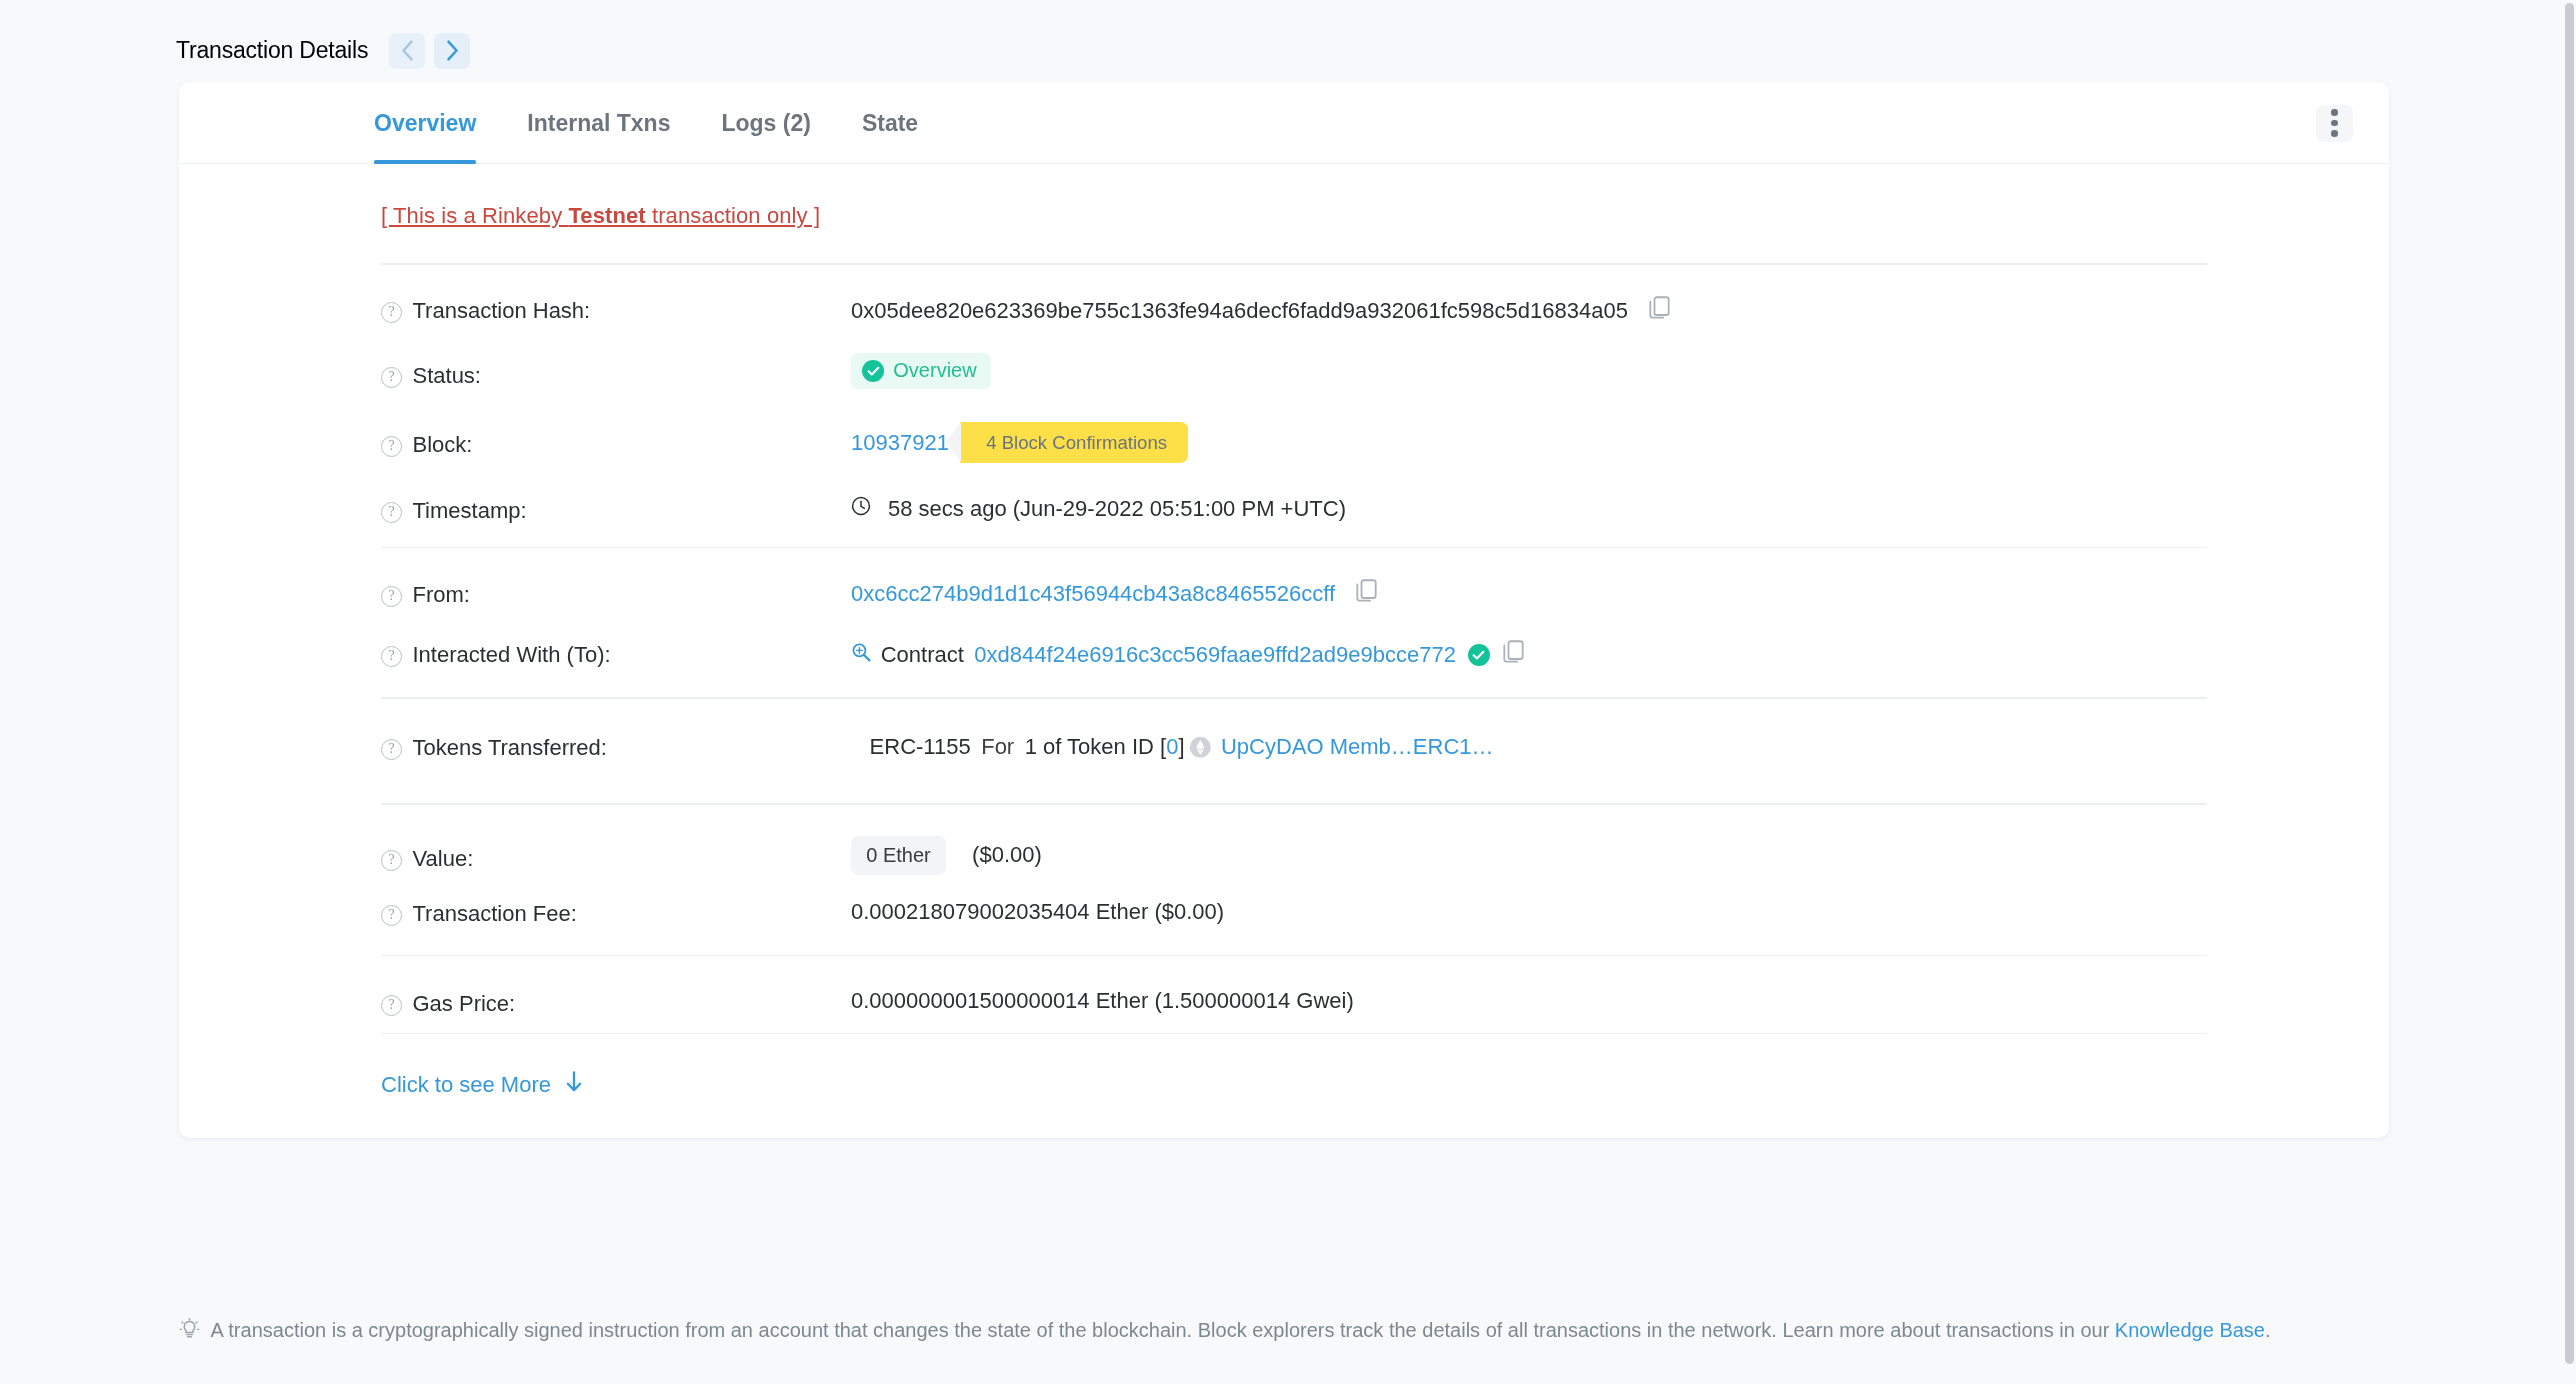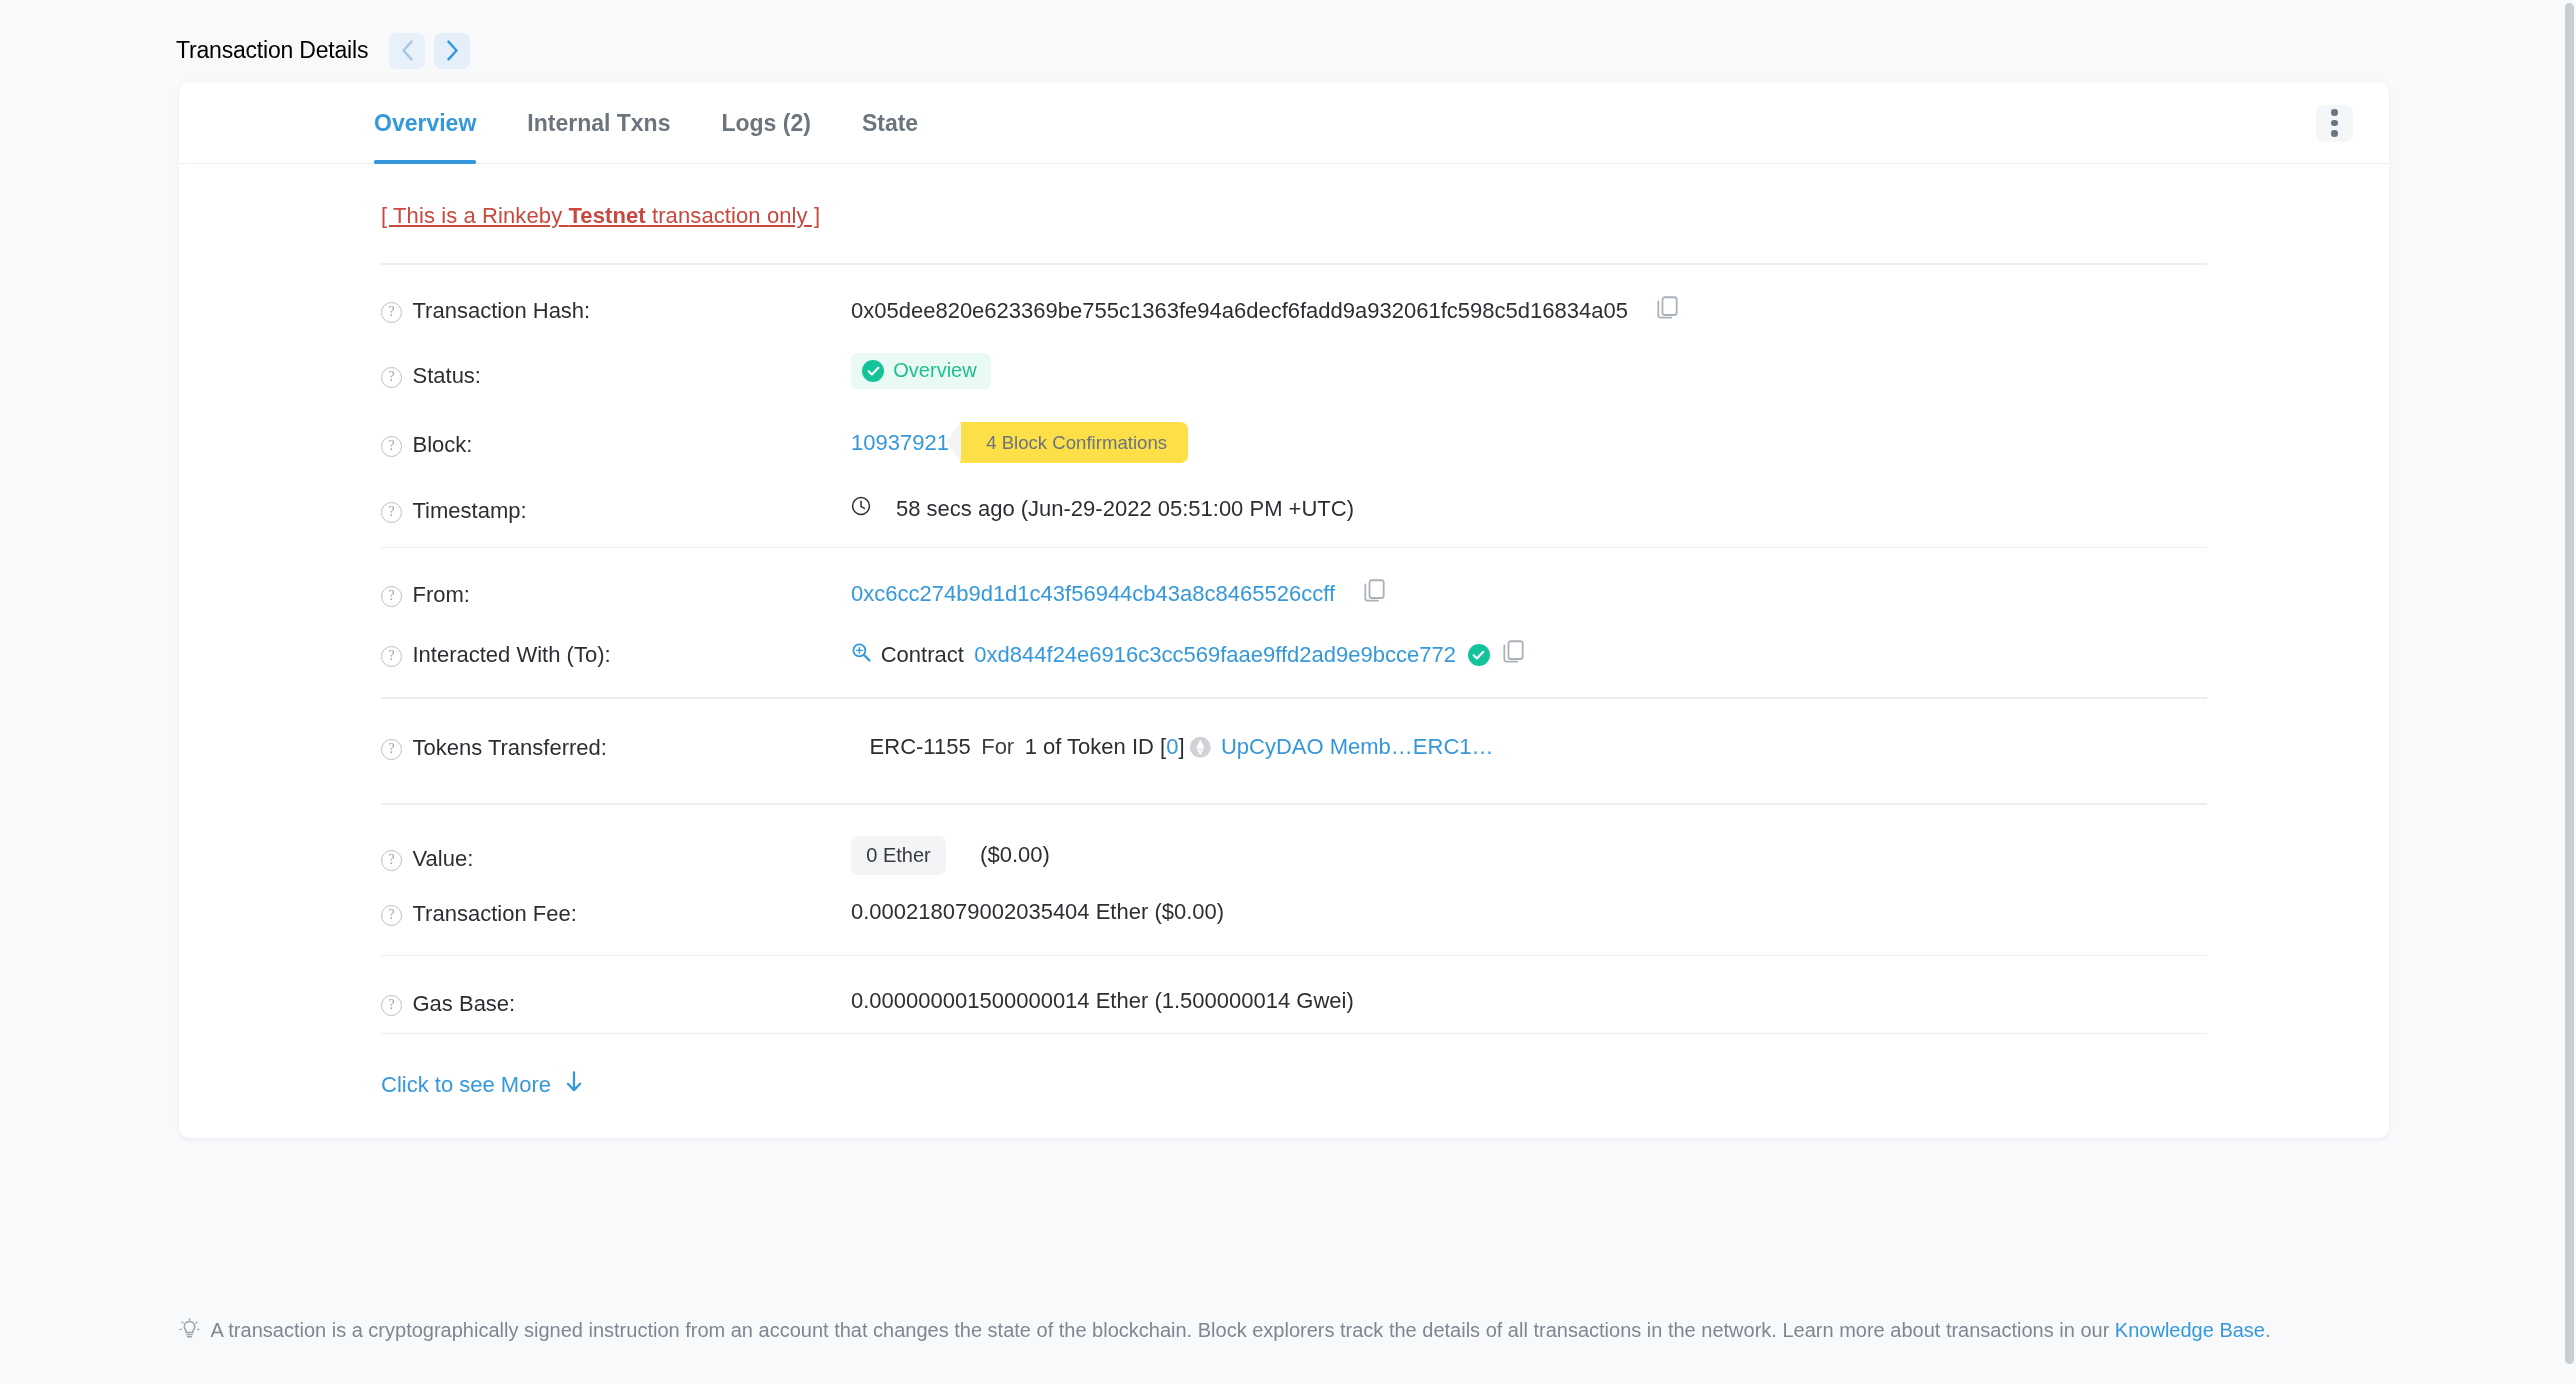--- a/index.html
+++ b/index.html
@@ -142,21 +142,21 @@
     color: #2b2f33;
     padding-top: 2.4px;
   }
   .row-value {
     flex: 1;
     font-size: 22px;
     color: #2b2f33;
     display: flex;
     align-items: center;
     flex-wrap: wrap;
-    gap: 16px;
+    gap: 8px;
     padding-top: 0;
   }
 
   .qmark {
     flex: 0 0 auto;
     width: 21px; height: 21px;
     border: 1.6px solid #b9bfc6;
     border-radius: 50%;
     color: #9aa1a9;
     font-size: 13.7px;
@@ -522,21 +522,21 @@
           </div>
         </div>
       </div>
 
       <div class="divider"></div>
 
       <div class="rows">
         <div class="row" style="padding-top:32px; padding-bottom:16px;">
           <div class="row-label">
             <span class="qmark">?</span>
-            <span>Gas Base:</span>
+            <span>Gas Price:</span>
           </div>
           <div class="row-value">
             <span>0.000000001500000014 Ether (1.500000014 Gwei)</span>
           </div>
         </div>
       </div>
 
       <div class="divider"></div>
 
       <div class="more-link-row">

